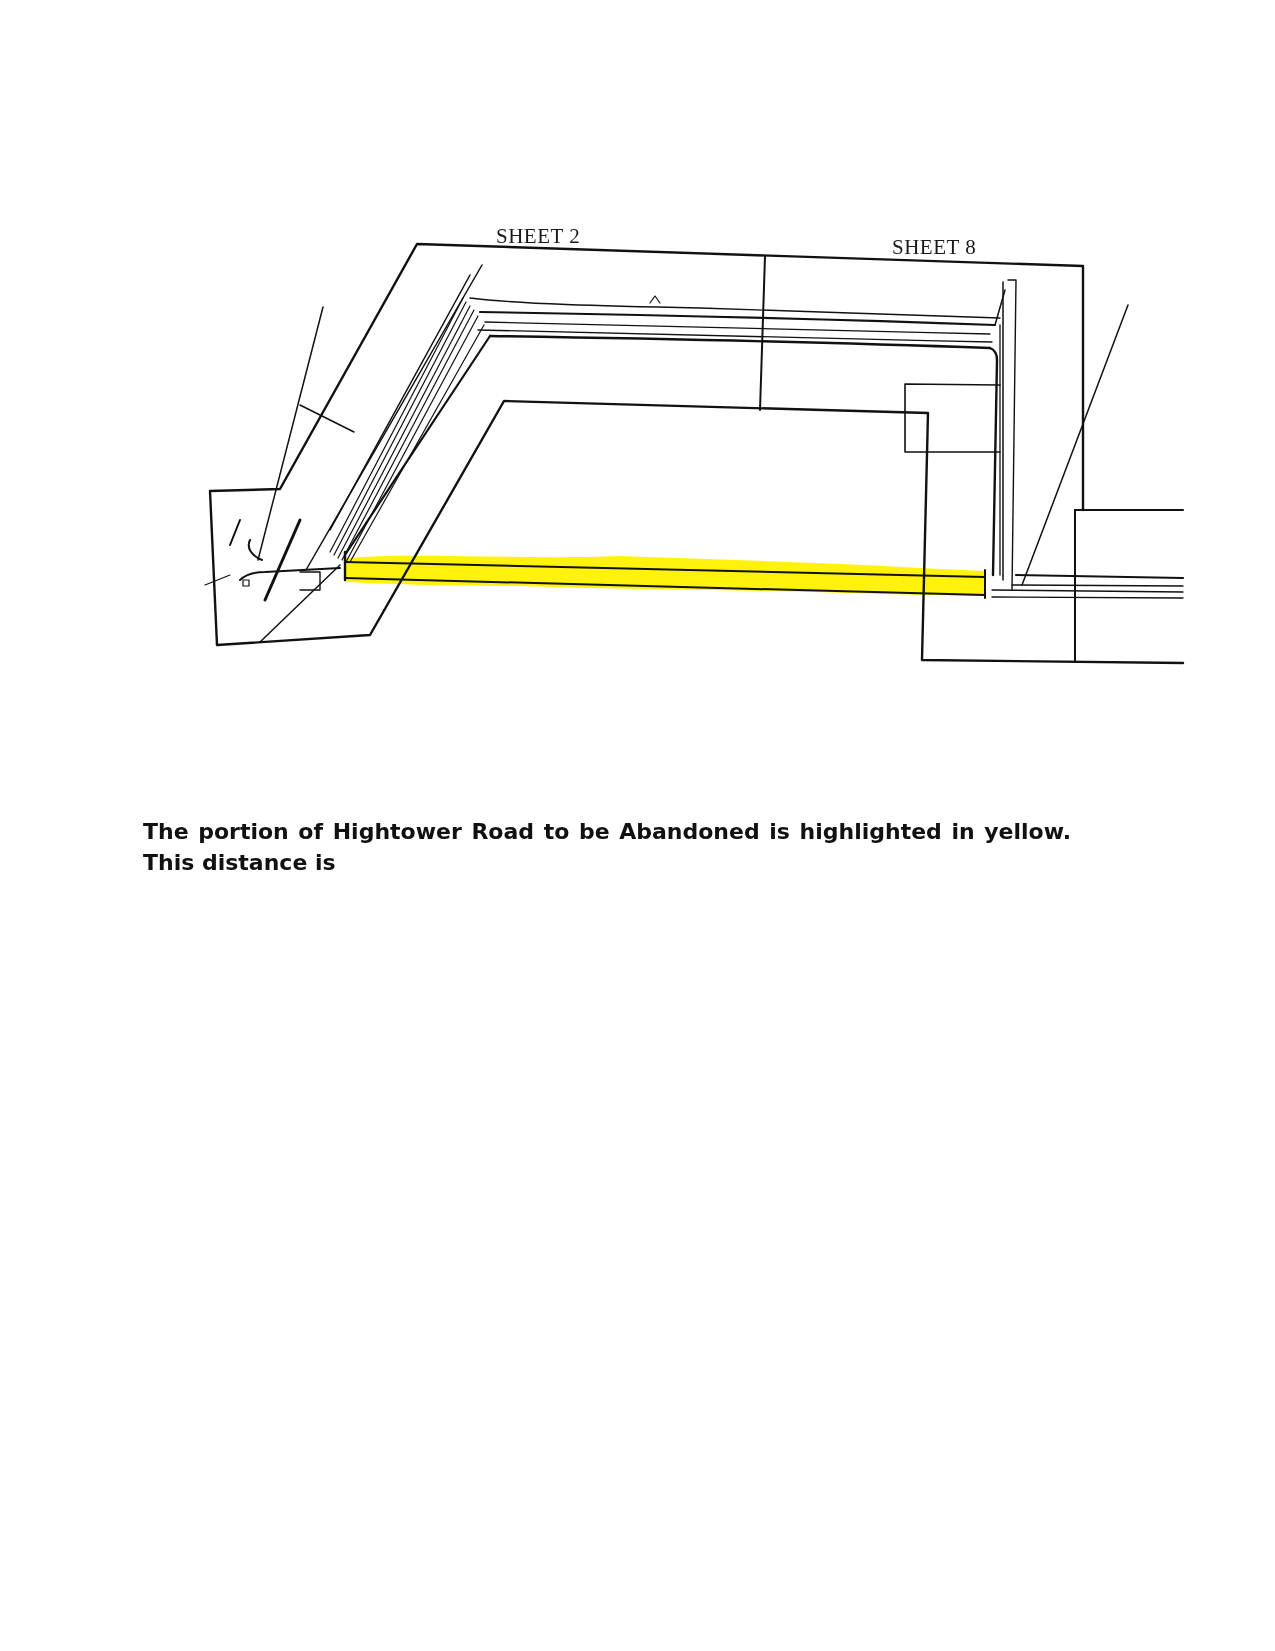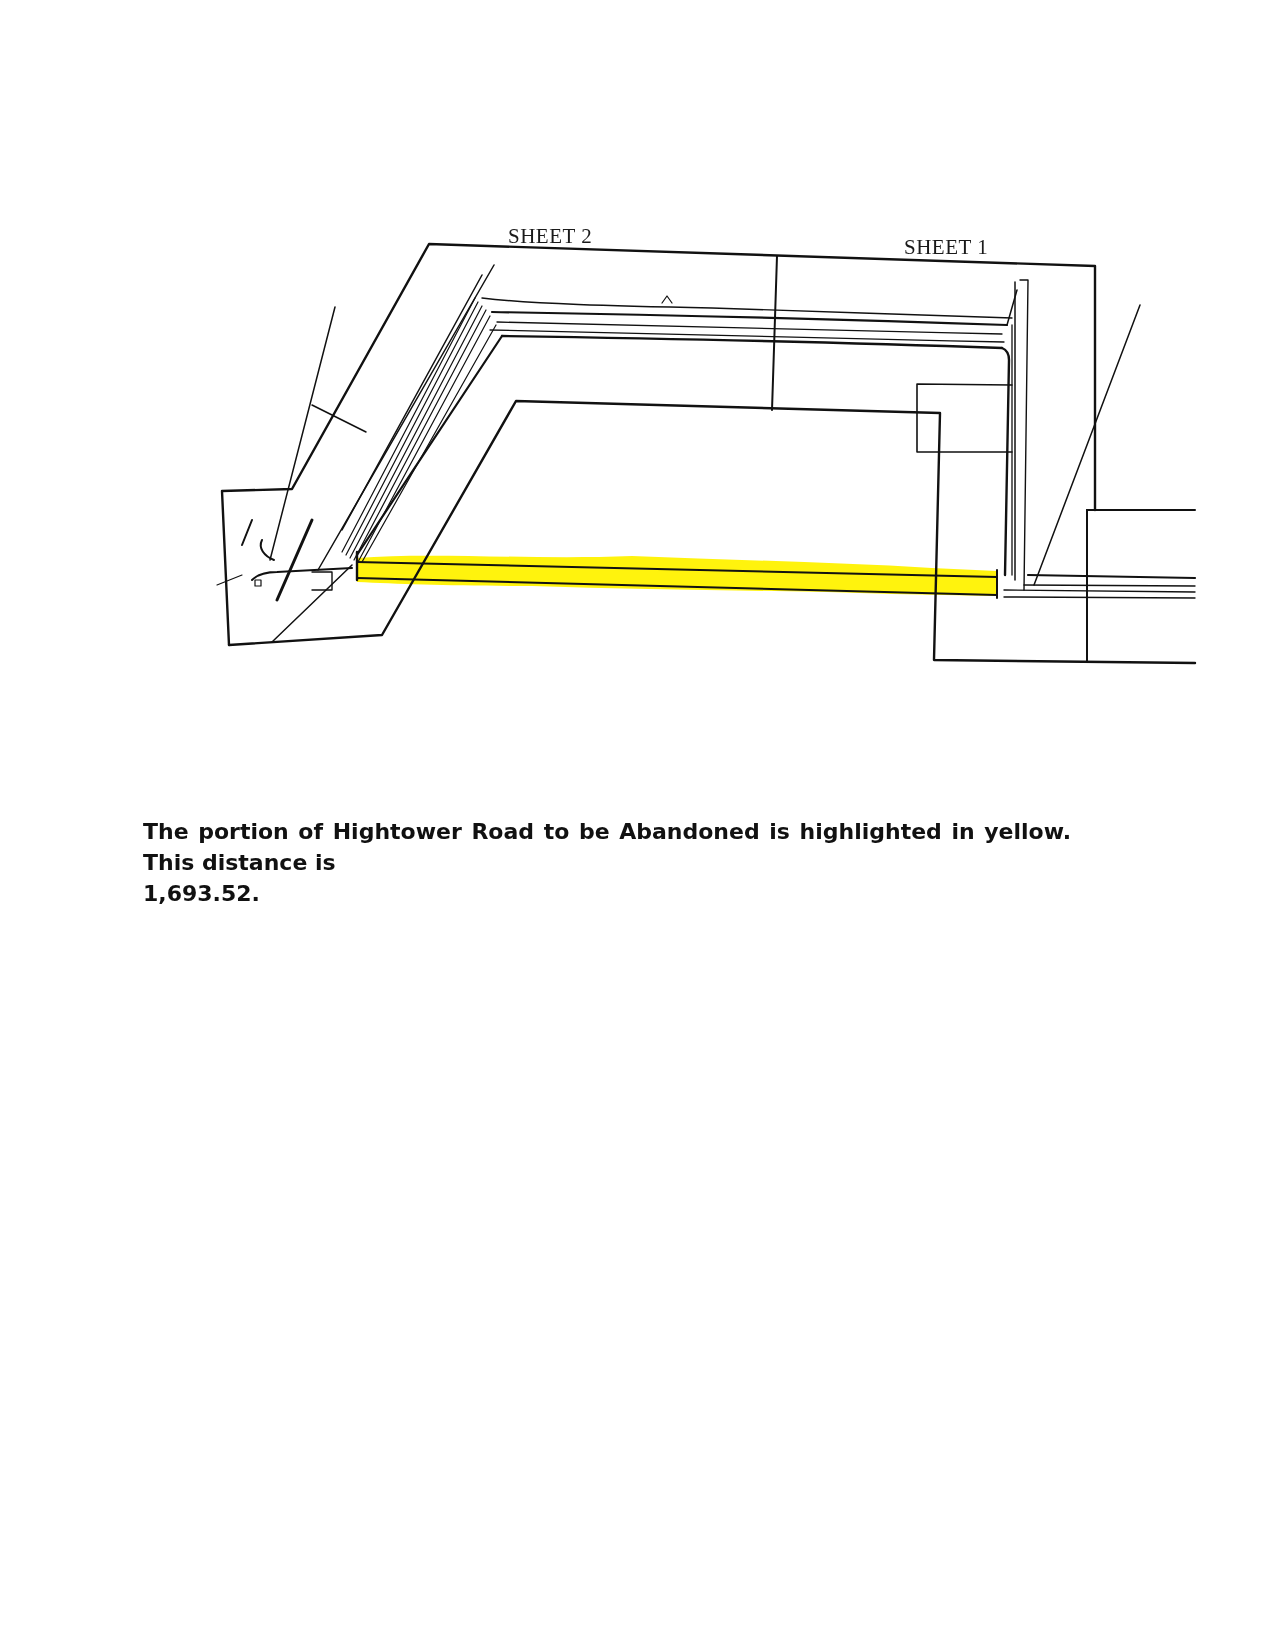--- a/index.html
+++ b/index.html
@@ -1,18 +1,18 @@
 <!DOCTYPE html>
 <html><head>
 <meta charset="utf-8">
 <style>
   html, body { margin:0; padding:0; background:#ffffff; }
   body { width:1275px; height:1651px; position:relative; overflow:hidden; font-family:"Liberation Sans", sans-serif; }
   .page { position:absolute; left:0; top:0; width:1275px; height:1651px; background:#fff; }
-  .map { position:absolute; left:12px; top:0; width:1161px; height:720px; }
+  .map { position:absolute; left:0; top:0; width:1161px; height:720px; }
   .sheet-label { position:absolute; font-family:"Liberation Serif", "DejaVu Serif", serif; font-size:21px; color:#1a1a1a; letter-spacing:0.5px; }
   .caption { position:absolute; left:143px; top:816px; width:928px; font-family:"DejaVu Sans", sans-serif; font-weight:bold; font-size:22px; line-height:31px; color:#111; text-align:justify; }
   .caption .distance { display:block; }
 </style>
 </head>
 <body>
 
 <div class="page">
 
   <div class="map">
@@ -76,21 +76,20 @@
         <path d="M250,540 C246,548 252,556 262,560" stroke-width="2"></path>
         <path d="M240,580 C245,575 255,572 265,572 L340,568" stroke-width="2"></path>
         <line x1="300" y1="520" x2="265" y2="600" stroke-width="3"></line>
         <path d="M300,572 L320,572 L320,590 L300,590" stroke-width="1.4"></path>
         <rect x="243" y="580" width="6" height="6" stroke-width="1.2"></rect>
         <line x1="230" y1="545" x2="240" y2="520" stroke-width="2"></line>
       </g>
     </svg>
 
     <div class="sheet-label" style="left:496px; top:224px;">SHEET 2</div>
-    <div class="sheet-label" style="left:892px; top:235px;">SHEET 1</div>
+    <div class="sheet-label" style="left:892px; top:235px;">SHEET 8</div>
   </div>
 
   <div class="caption">
     <span>The portion of Hightower Road to be Abandoned is highlighted in yellow.  This distance is</span>
-    <span class="distance">1,693.52.</span>
   </div>
 
 </div>
 
 </body></html>

